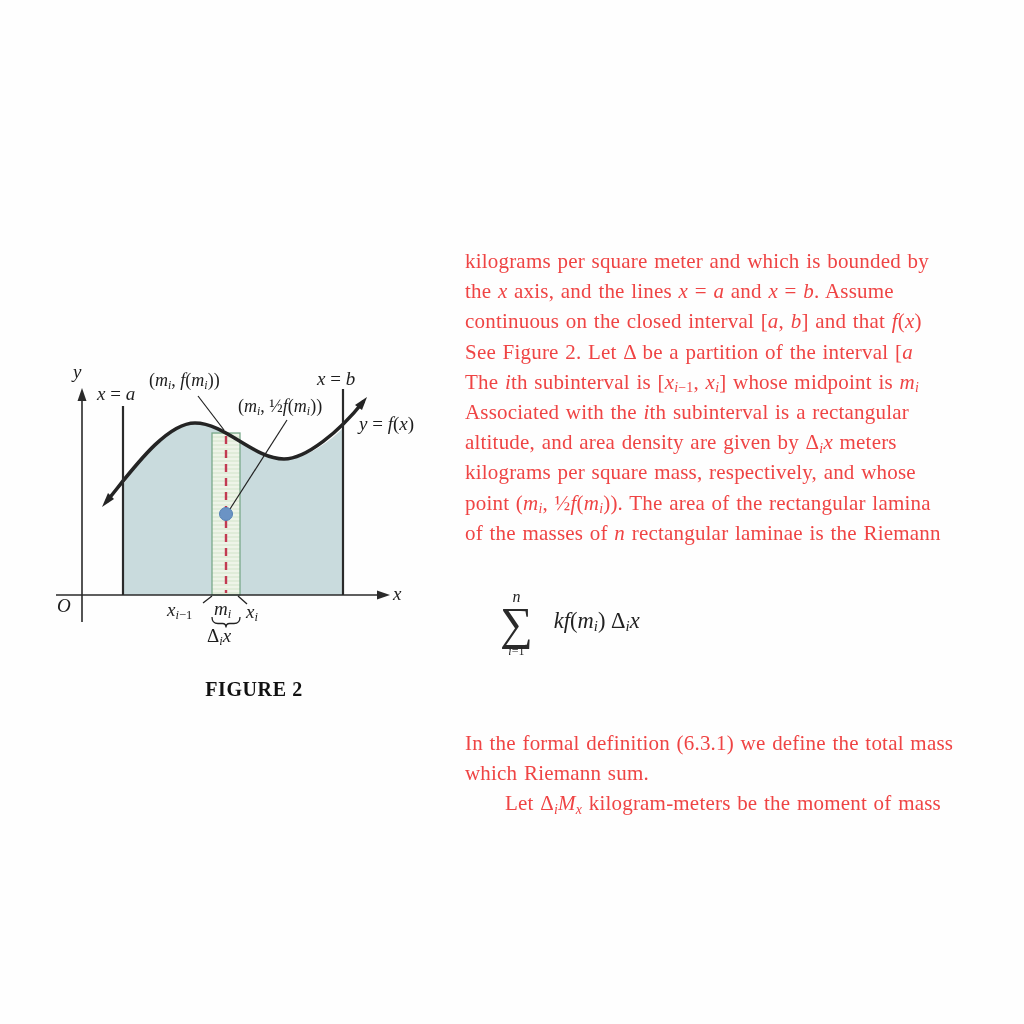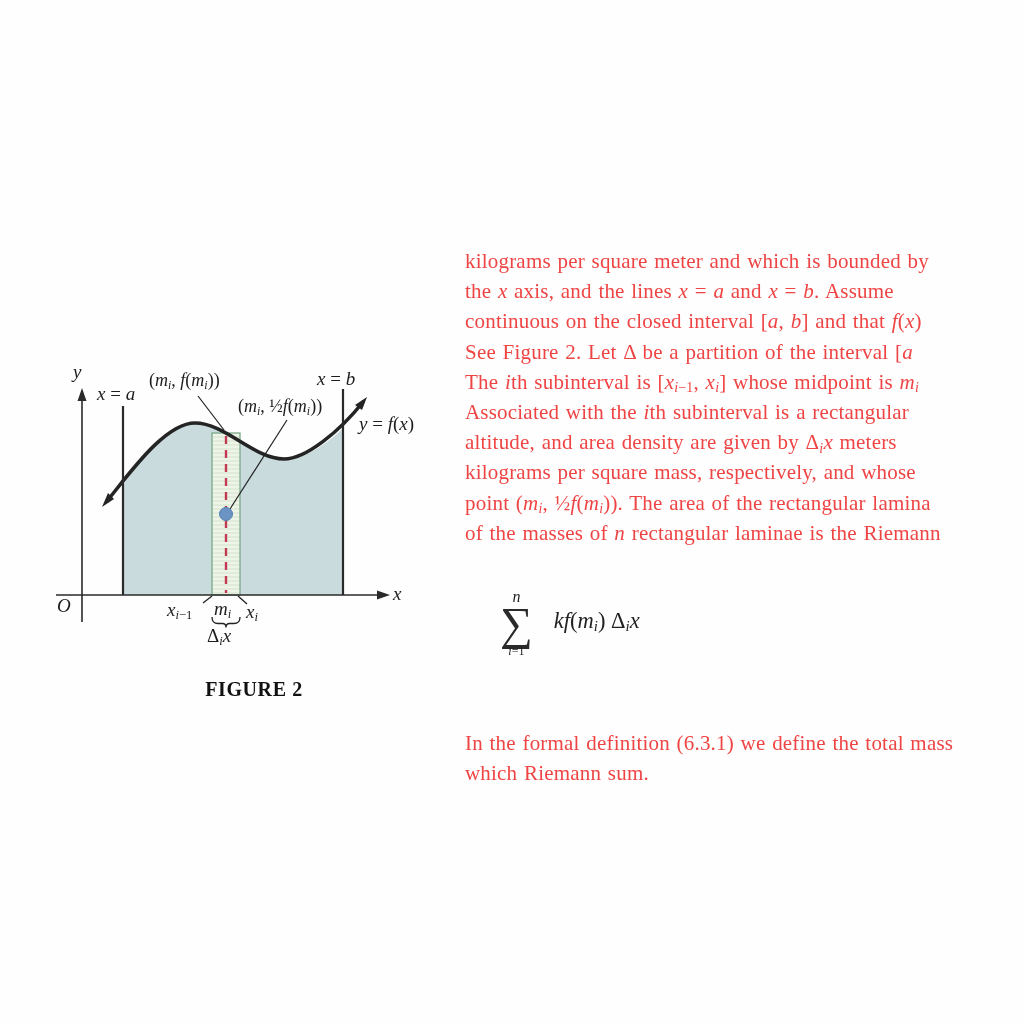--- a/index.html
+++ b/index.html
@@ -112,13 +112,14 @@
     <span class="sigma-upper"><i>n</i></span>
     <span class="sigma-glyph">∑</span>
     <span class="sigma-lower"><i>i</i>=1</span>
   </div>
   <span class="expr"><i>kf</i>(<i>m</i><sub><i>i</i></sub>) Δ<sub><i>i</i></sub><i>x</i></span>
 </div>
 
 <div class="para2">
   <div class="tline">In the formal definition (6.3.1) we define the total mass</div>
   <div class="tline">which Riemann sum.</div>
+  <div class="tline indent">Let Δ<sub><i>i</i></sub><i>M</i><sub><i>x</i></sub> kilogram-meters be the moment of mass</div>
 </div>
 
 </body></html>

